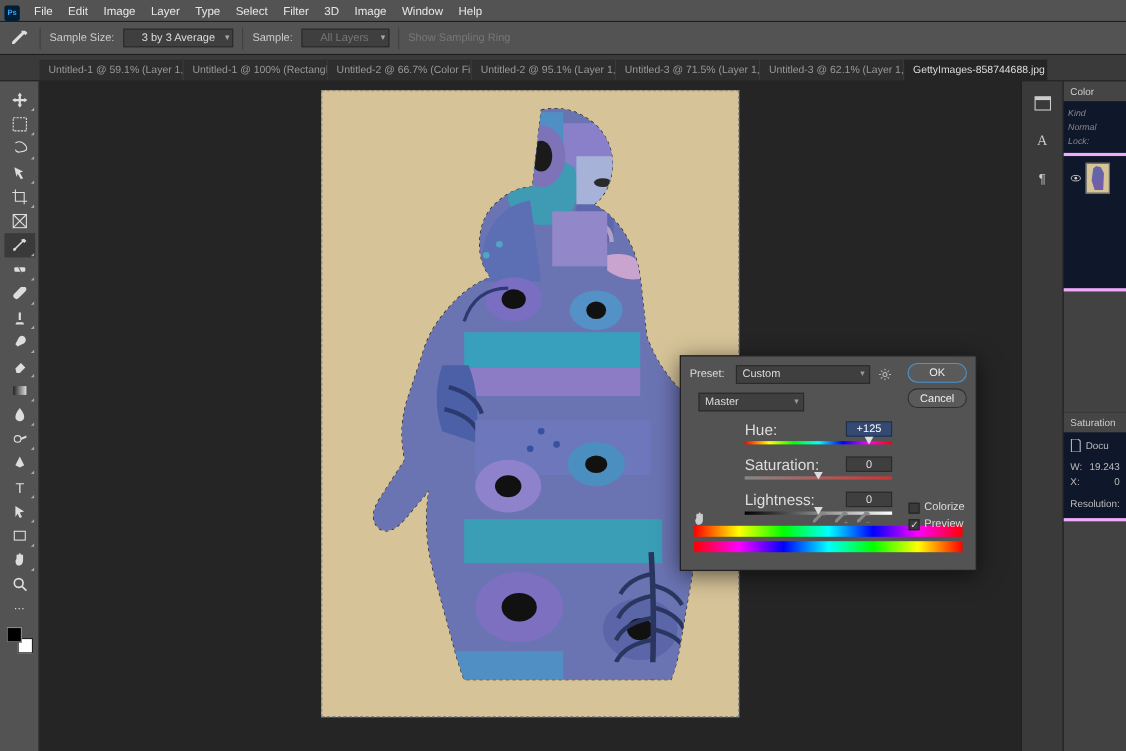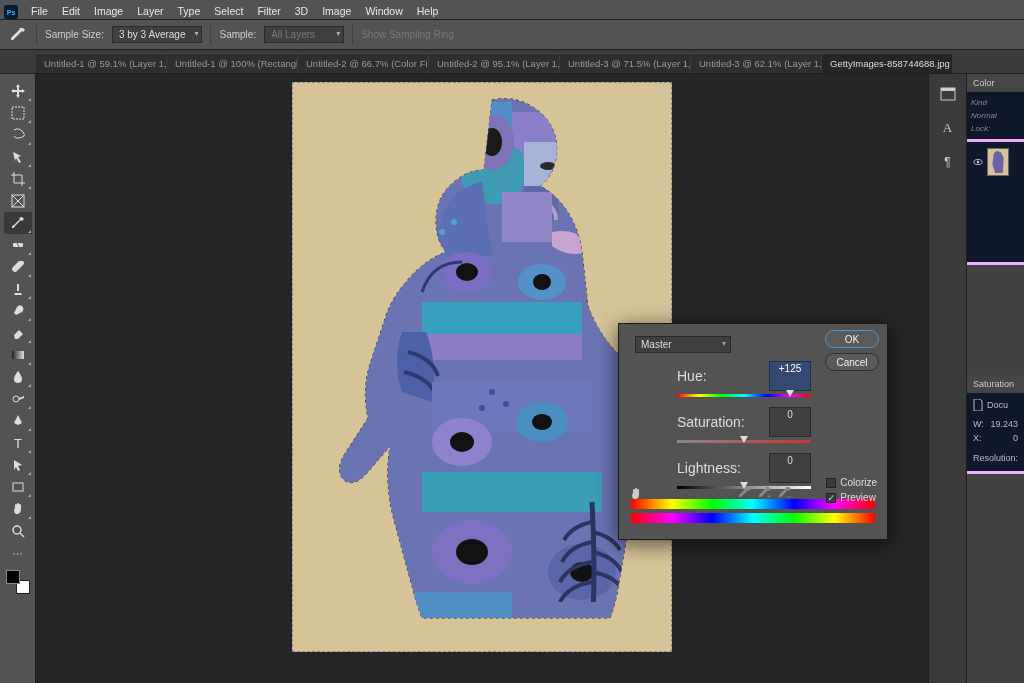--- a/index.html
+++ b/index.html
@@ -8,21 +8,21 @@
 
 .menu-bar { height: 20px; background: #535353; display: flex; align-items: flex-end; padding-left: 4px; border-bottom: 1px solid #1f1f1f; }
 .ps-logo { width: 14px; height: 14px; background: #001e36; border-radius: 2px; display: flex; align-items: center; justify-content: center; margin-right: 6px; }
 .ps-logo span { color: #31a8ff; font-size: 7px; font-weight: bold; }
 .menu-item { padding: 2px 7px; color: #e8e8e8; cursor: default; font-size: 10.5px; }
 
 
 .options-bar { height: 30px; background: #535353; display: flex; align-items: center; padding-left: 8px; border-bottom: 1px solid #1f1f1f; gap: 8px; }
 .tool-icon-opt { width: 20px; height: 20px; display: flex; align-items: center; justify-content: center; }
 .opt-label { color: #ccc; font-size: 10px; }
-.opt-dd { background: #3f3f3f; border: 1px solid #2a2a2a; padding: 2px 16px 2px 6px; color: #ddd; font-size: 10px; position: relative; }
+.opt-dd { background: #3f3f3f; border: 1px solid #2a2a2a; padding: 2px 16px 2px 16px; color: #ddd; font-size: 10px; position: relative; }
 .opt-dd::after { content:"▾"; position: absolute; right: 3px; top: 2px; font-size: 8px; color: #aaa; }
 .opt-sep { width: 1px; height: 20px; background: #404040; }
 .opt-check { display: flex; align-items: center; gap: 4px; font-size: 10px; color: #bbb; }
 
 
 .tabs-bar { height: 24px; background: #3a3a3a; display: flex; align-items: end; padding-left: 36px; border-bottom: 1px solid #1f1f1f; }
 .tab { padding: 4px 8px; background: #2e2e2e; color: #999; font-size: 9.5px; margin-right: 1px; display: flex; align-items: center; gap: 6px; max-width: 130px; white-space: nowrap; overflow: hidden; border-top: 1px solid #444; }
 .tab.active { background: #252525; color: #ddd; }
 
 
@@ -69,21 +69,21 @@
 .hs-dd::after { content:"▾"; position: absolute; right: 4px; top: 2px; font-size: 8px; color: #999; }
 .hs-gear { width: 14px; height: 14px; display:flex; align-items:center; justify-content:center; }
 .hs-btns { position: absolute; right: 8px; top: 6px; display: flex; flex-direction: column; gap: 5px; }
 .hs-btn { width: 54px; height: 18px; background: #5a5a5a; border: 1px solid #2f2f2f; border-radius: 9px; display: flex; align-items: center; justify-content: center; font-size: 10px; color: #eee; }
 .hs-btn.ok { border-color: #4b94d0; }
 .hs-master { margin: 4px 0 8px 8px; width: 96px; }
 .hs-slider-block { padding-left: 50px; padding-right: 68px; }
 .hs-slider-row { margin-bottom: 10px; }
 .hs-slider-label-row { display:flex; justify-content: space-between; align-items:center; margin-bottom: 3px; }
 .hs-slider-label { font-size: 14px; color: #ddd; }
-.hs-val { width: 42px; height: 30px; background: #344a72; border: 1px solid #1f2f4a; font-size: 10px; color: #fff; text-align: center; line-height: 13px; }
+.hs-val { width: 42px; height: 14px; background: #344a72; border: 1px solid #1f2f4a; font-size: 10px; color: #fff; text-align: center; line-height: 13px; }
 .hs-val.plain { background: #3f3f3f; border-color: #2a2a2a; color: #ddd; }
 .hs-track { position: relative; height: 4px; background: #3a3a3a; }
 .hs-track.hue { background: linear-gradient(90deg, red, yellow, lime, cyan, blue, magenta, red); height: 3px; }
 .hs-track.sat { background: linear-gradient(90deg, #888, #c33); height: 3px; }
 .hs-track.light { background: linear-gradient(90deg, #000, #888, #fff); height: 3px; }
 .hs-thumb { position: absolute; top: -4px; width: 0; height: 0; border-left: 4px solid transparent; border-right: 4px solid transparent; border-top: 7px solid #ddd; transform: translateX(-4px); }
 .hs-checks { position: absolute; right: 10px; bottom: 36px; display: flex; flex-direction: column; gap: 4px; font-size: 10px; margin-left: 16px; }
 .hs-check { display: flex; align-items: center; gap: 4px; }
 .hs-check .box { width: 10px; height: 10px; background: #3a3a3a; border: 1px solid #222; display: flex; align-items: center; justify-content: center; font-size: 9px; color: #ddd; }
 .hs-eyedrops { position: absolute; left: 120px; bottom: 38px; display: flex; gap: 8px; }
@@ -369,20 +369,30 @@
         </g>
       </svg>
     </div>
 
     <div class="hs-dialog">
       <div class="hs-body">
         <div class="hs-btns">
           <div class="hs-btn ok">OK</div>
           <div class="hs-btn">Cancel</div>
         </div>
+        <div class="hs-row" style="padding-right:68px">
+          <span class="hs-row-label">Preset:</span>
+          <div class="hs-dd">Custom</div>
+          <div class="hs-gear">
+            <svg width="11" height="11" viewBox="0 0 12 12">
+                <circle cx="6" cy="6" r="2" fill="none" stroke="#bbb"></circle>
+                <path d="M6 0v2M6 10v2M0 6h2M10 6h2M2 2l1.4 1.4M8.6 8.6L10 10M10 2L8.6 3.4M3.4 8.6L2 10" stroke="#bbb"></path>
+              </svg>
+          </div>
+        </div>
         <div class="hs-dd hs-master">Master</div>
 
         <div class="hs-slider-block">
           <div class="hs-slider-row">
             <div class="hs-slider-label-row">
               <span class="hs-slider-label">Hue:</span>
               <div class="hs-val">+125</div>
             </div>
             <div class="hs-track hue">
               <div class="hs-thumb" style="left:84%"></div>

